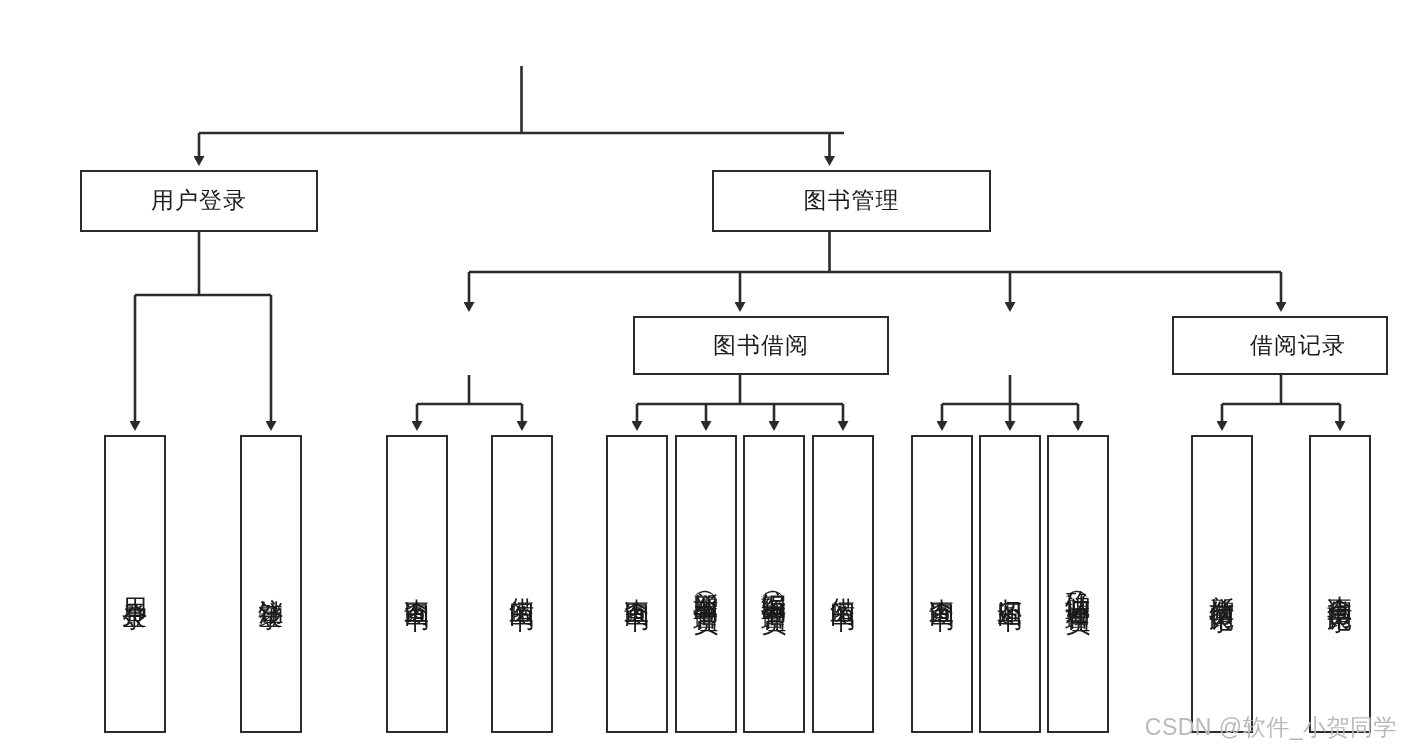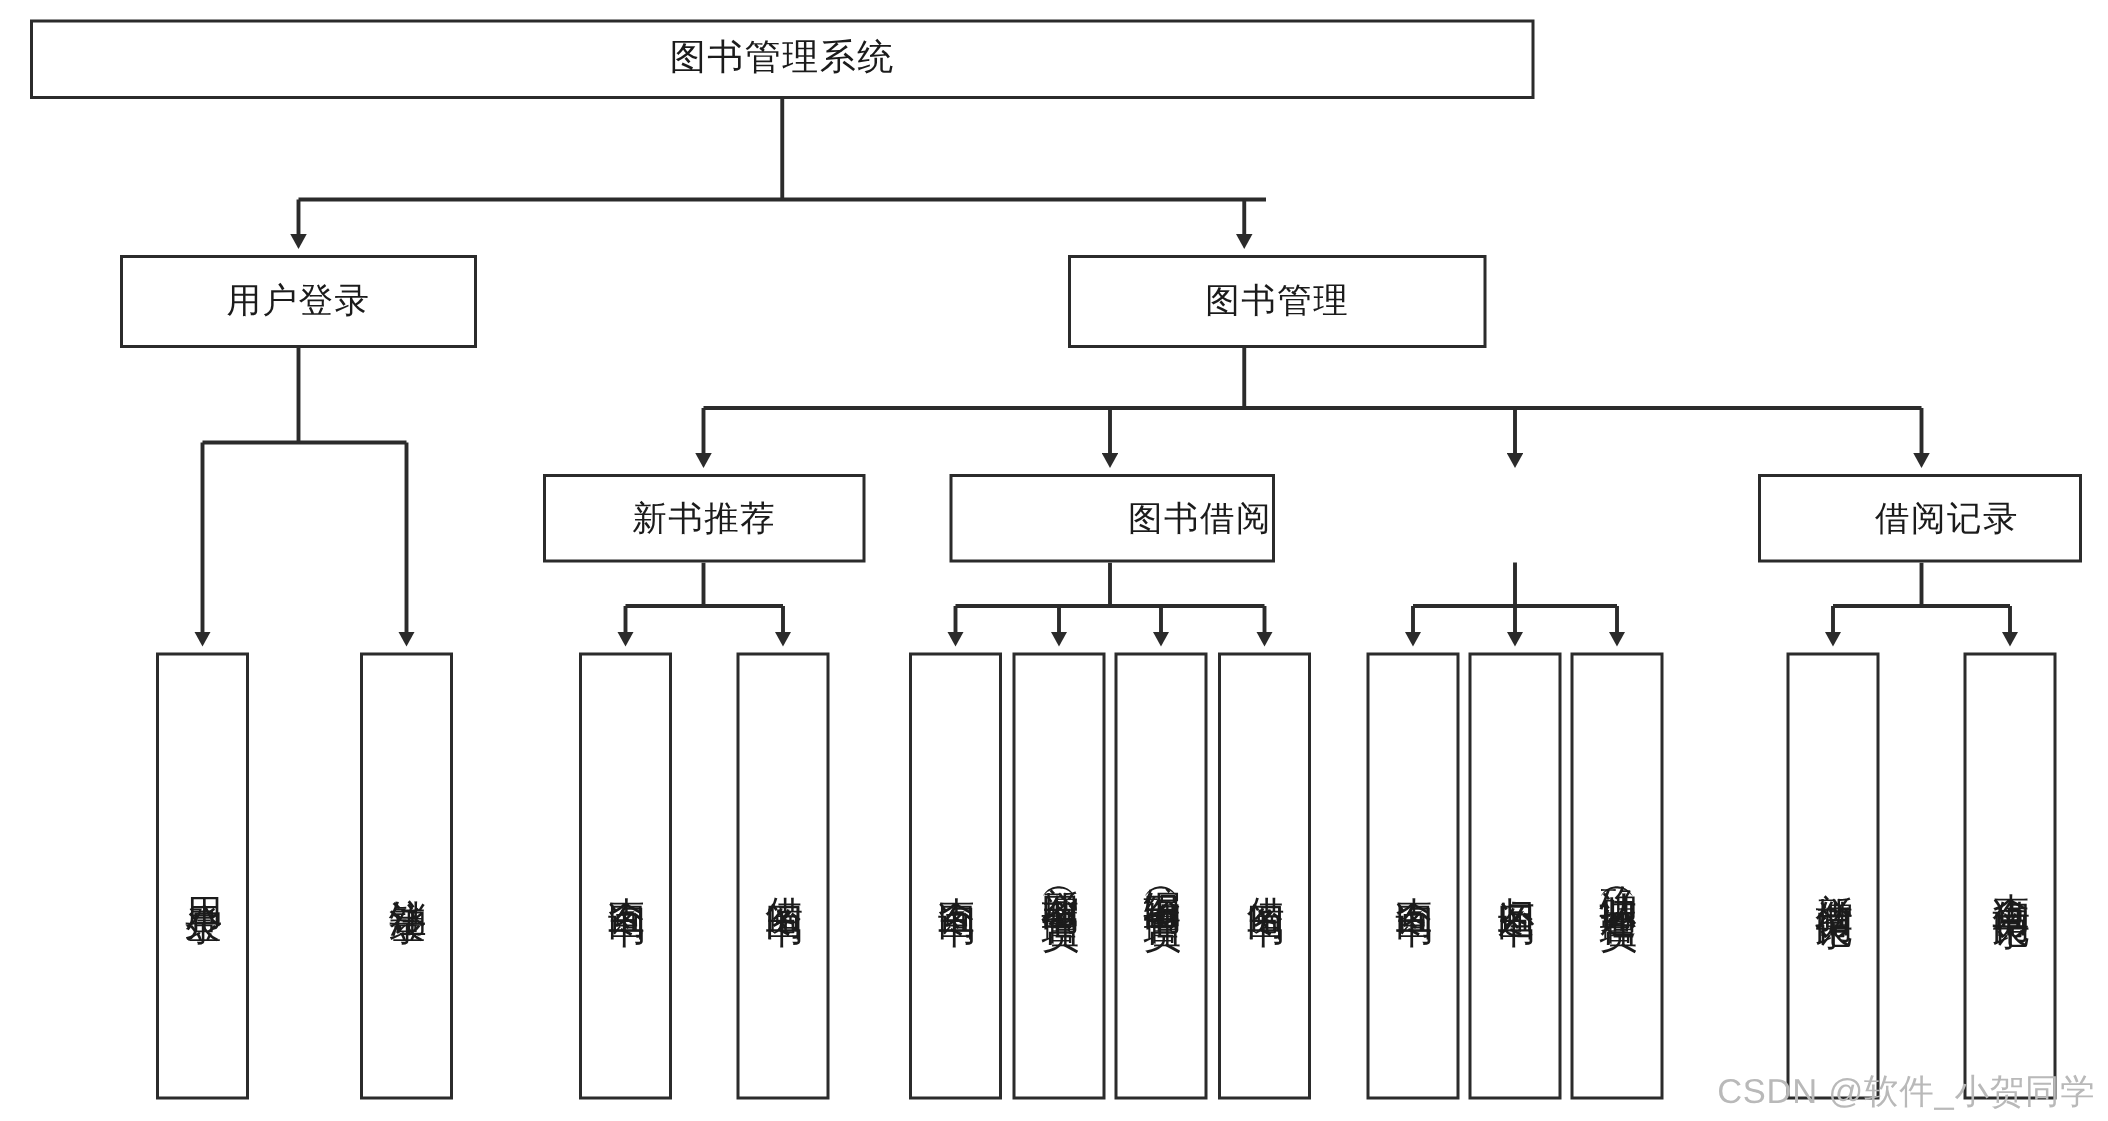--- a/index.html
+++ b/index.html
@@ -116,35 +116,29 @@
       <path d="M1010,404 L1010,422" marker-end="url(#arrow)"></path>
       <path d="M1078,404 L1078,422" marker-end="url(#arrow)"></path>
 
       <path d="M1281,375 L1281,404"></path>
       <path d="M1222,404 L1340,404"></path>
       <path d="M1222,404 L1222,422" marker-end="url(#arrow)"></path>
       <path d="M1340,404 L1340,422" marker-end="url(#arrow)"></path>
     </g>
   </svg>
 
-  <div class="node horizontal root" style="left:20px; top:13px; width:1003px; height:53px;">
-    <span class="label">图书管理系统</span>
-  </div>
 
   <div class="node horizontal" style="left:80px; top:170px; width:238px; height:62px;">
     <span class="label">用户登录</span>
   </div>
   <div class="node horizontal" style="left:712px; top:170px; width:279px; height:62px;">
     <span class="label">图书管理</span>
   </div>
 
-  <div class="node horizontal" style="left:362px; top:316px; width:215px; height:59px;">
-    <span class="label">新书推荐</span>
-  </div>
-  <div class="node horizontal" style="left:633px; top:316px; width:217px; height:59px;justify-content:flex-end;">
+  <div class="node horizontal" style="left:633px; top:316px; width:256px; height:59px;">
     <span class="label">图书借阅</span>
   </div>
   <div class="node horizontal" style="left:1172px; top:316px; width:216px; height:59px;padding-left:36px;">
     <span class="label">借阅记录</span>
   </div>
 
   <div class="node vertical" style="left:104px; top:435px; width:62px; height:298px;">
     <span class="label">用户登录</span>
   </div>
   <div class="node vertical" style="left:240px; top:435px; width:62px; height:298px;">

